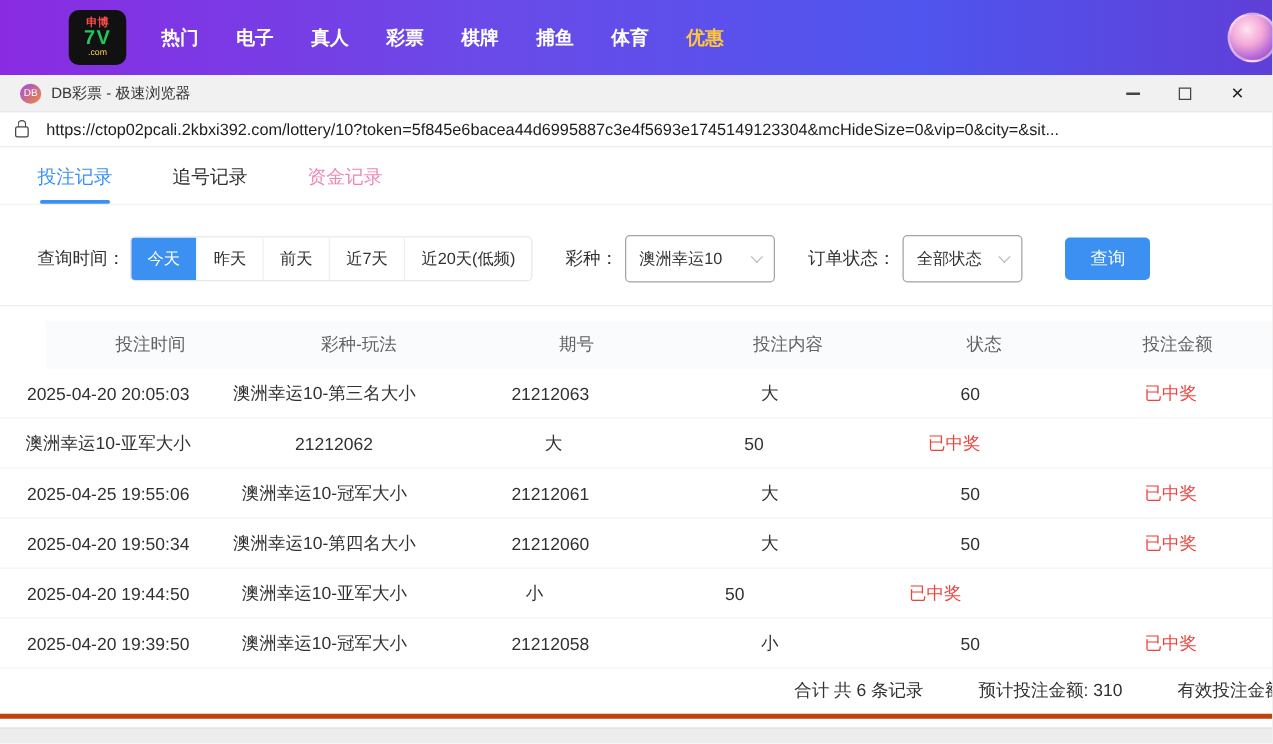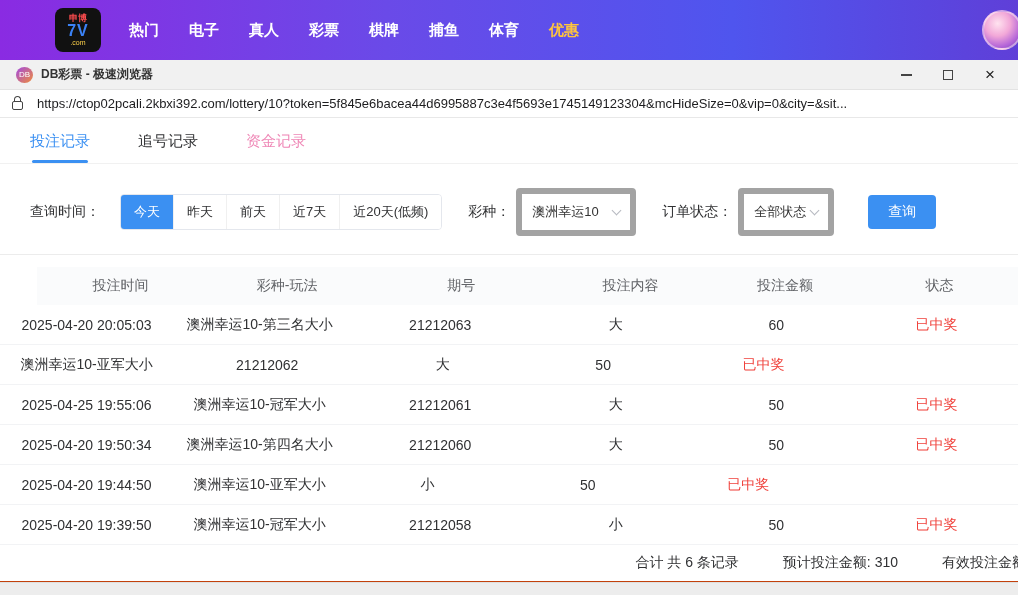--- a/index.html
+++ b/index.html
@@ -11,36 +11,36 @@
   *{box-sizing:border-box;margin:0;padding:0;}
   body{font-family:"Liberation Sans","DejaVu Sans",sans-serif;background:#cfcfcf;}
   .screen{position:relative;width:1018px;height:595px;overflow:hidden;background:#fff;}
 
   
   .topbar{height:60px;background:linear-gradient(90deg,#8a2be2 0%,#6a4ae8 38%,#4f55ee 72%,#5f3fd8 100%);
     display:flex;align-items:center;padding-left:55px;}
   .logo{width:46px;height:44px;background:#111;border-radius:8px;display:flex;flex-direction:column;
     align-items:center;justify-content:center;line-height:1;cursor:pointer;}
   .logo .l1{color:#ff4d4f;font-size:9px;font-weight:bold;}
-  .logo .l2{color:#3b82f6;font-size:16px;font-weight:bold;letter-spacing:1px;}
+  .logo .l2{color:#22c55e;font-size:16px;font-weight:bold;letter-spacing:1px;}
   .logo .l3{color:#ffd24a;font-size:7px;}
   .nav{display:flex;gap:30px;margin-left:28px;}
   .nav-item{color:#fff;font-size:15px;font-weight:bold;cursor:pointer;white-space:nowrap;}
   .nav-item.hl{color:var(--nav-highlight);}
   .avatar{width:40px;height:40px;border-radius:50%;margin-left:auto;margin-right:-4px;cursor:pointer;
     background:radial-gradient(circle at 38% 32%,#ffe3ef 0%,#f2a8d8 38%,#b465d8 70%,#6a3bb0 100%);
     border:2px solid rgba(255,255,255,.45);}
 
   
   .window{position:absolute;left:0;right:0;top:60px;bottom:0;background:#fff;display:flex;flex-direction:column;}
   .titlebar{height:30px;background:#f1f1f1;border-bottom:1px solid #e3e3e3;display:flex;align-items:center;
     padding:0 14px 0 16px;gap:8px;flex:0 0 auto;}
   .app-icon{width:17px;height:16px;border-radius:50%;background:linear-gradient(135deg,#a24ae0,#f08c3a);
     color:#fff;font-size:8px;font-weight:normal;display:flex;align-items:center;justify-content:center;flex:0 0 auto;}
-  .win-title{font-size:12px;color:#333;font-weight:bold;}
+  .win-title{font-size:12px;color:#333;}
   .win-controls{margin-left:auto;display:flex;align-items:center;gap:14px;}
   .win-btn{width:28px;height:24px;display:flex;align-items:center;justify-content:center;cursor:pointer;}
   .ic-min{width:11px;height:2px;background:#444;}
   .ic-max{width:10px;height:10px;border:1.5px solid #444;}
   .ic-close{font-size:17px;color:#222;line-height:1;}
 
   .urlbar{height:28px;background:#fff;border-bottom:1px solid #e8e8e8;display:flex;align-items:center;
     padding:0 12px;gap:14px;flex:0 0 auto;cursor:text;}
   .lock{width:11px;height:9px;border:1.6px solid #444;border-radius:2px;position:relative;margin-top:4px;flex:0 0 auto;}
   .lock::before{content:"";position:absolute;left:1.2px;top:-6px;width:5px;height:5px;border:1.6px solid #444;
@@ -51,26 +51,26 @@
   .page{flex:1;background:#fff;display:flex;flex-direction:column;overflow:hidden;position:relative;}
   .tabs{display:flex;gap:48px;padding:14px 0 0 30px;border-bottom:1px solid #f1f1f1;flex:0 0 auto;}
   .tab{font-size:15px;color:#303133;padding-bottom:12px;position:relative;cursor:pointer;}
   .tab.active{color:var(--accent);}
   .tab.active::after{content:"";position:absolute;left:2px;right:2px;bottom:0;height:3px;background:var(--accent);border-radius:2px;}
   .tab.money{color:var(--tab-money);}
 
   .filters{display:flex;align-items:center;padding:24px 0 18px 30px;border-bottom:1px solid #ececec;
     font-size:14px;color:#303133;flex:0 0 auto;}
   .flabel{white-space:nowrap;}
-  .seg-group{display:flex;border:1px solid #e4e7ed;border-radius:4px;overflow:hidden;margin-left:20px;background:#fff;}
+  .seg-group{display:flex;border:1px solid #e4e7ed;border-radius:4px;overflow:hidden;margin-left:4px;background:#fff;}
   .seg{padding:8px 13px;font-size:13px;color:#303133;background:#fff;border-left:1px solid #f0f0f0;cursor:pointer;white-space:nowrap;}
   .seg:first-child{border-left:none;}
   .seg.active{background:var(--accent);color:#fff;}
   .ml26{margin-left:26px;}
-  .select{display:flex;align-items:center;justify-content:space-between;height:34px;border:6px solid #a3a3a3;
+  .select{display:flex;align-items:center;justify-content:space-between;height:34px;border:1px solid #a3a3a3;
     border-radius:4px;padding:18px 10px;font-size:13px;color:#333;margin-left:6px;cursor:pointer;background:#fff;}
   .sel-lottery{width:120px;}
   .sel-status{width:96px;}
   .chev{width:7px;height:7px;border-right:1.5px solid #b6b9c0;border-bottom:1.5px solid #b6b9c0;
     transform:rotate(45deg);margin-top:-4px;flex:0 0 auto;}
   .search-btn{margin-left:34px;width:68px;height:34px;background:var(--accent);color:#fff;border:none;
     border-radius:4px;font-size:14px;cursor:pointer;}
 
   .thead{display:flex;height:38px;align-items:center;background:#fafbfc;color:#606266;font-size:14px;
     margin-top:12px;flex:0 0 auto;margin-left:37px;}
@@ -159,22 +159,22 @@
           <span class="chev"></span>
         </div>
         <button class="search-btn">查询</button>
       </div>
 
       <div class="thead">
         <span class="col c1">投注时间</span>
         <span class="col c2">彩种-玩法</span>
         <span class="col c3">期号</span>
         <span class="col c4">投注内容</span>
+        <span class="col c6">状态</span>
         <span class="col c5">投注金额</span>
-        <span class="col c6">状态</span>
       </div>
 
       <div class="trow">
         <span class="col c1">2025-04-20 20:05:03</span>
         <span class="col c2">澳洲幸运10-第三名大小</span>
         <span class="col c3">21212063</span>
         <span class="col c4">大</span>
         <span class="col c5">60</span>
         <span class="col c6 status">已中奖</span>
       </div>

